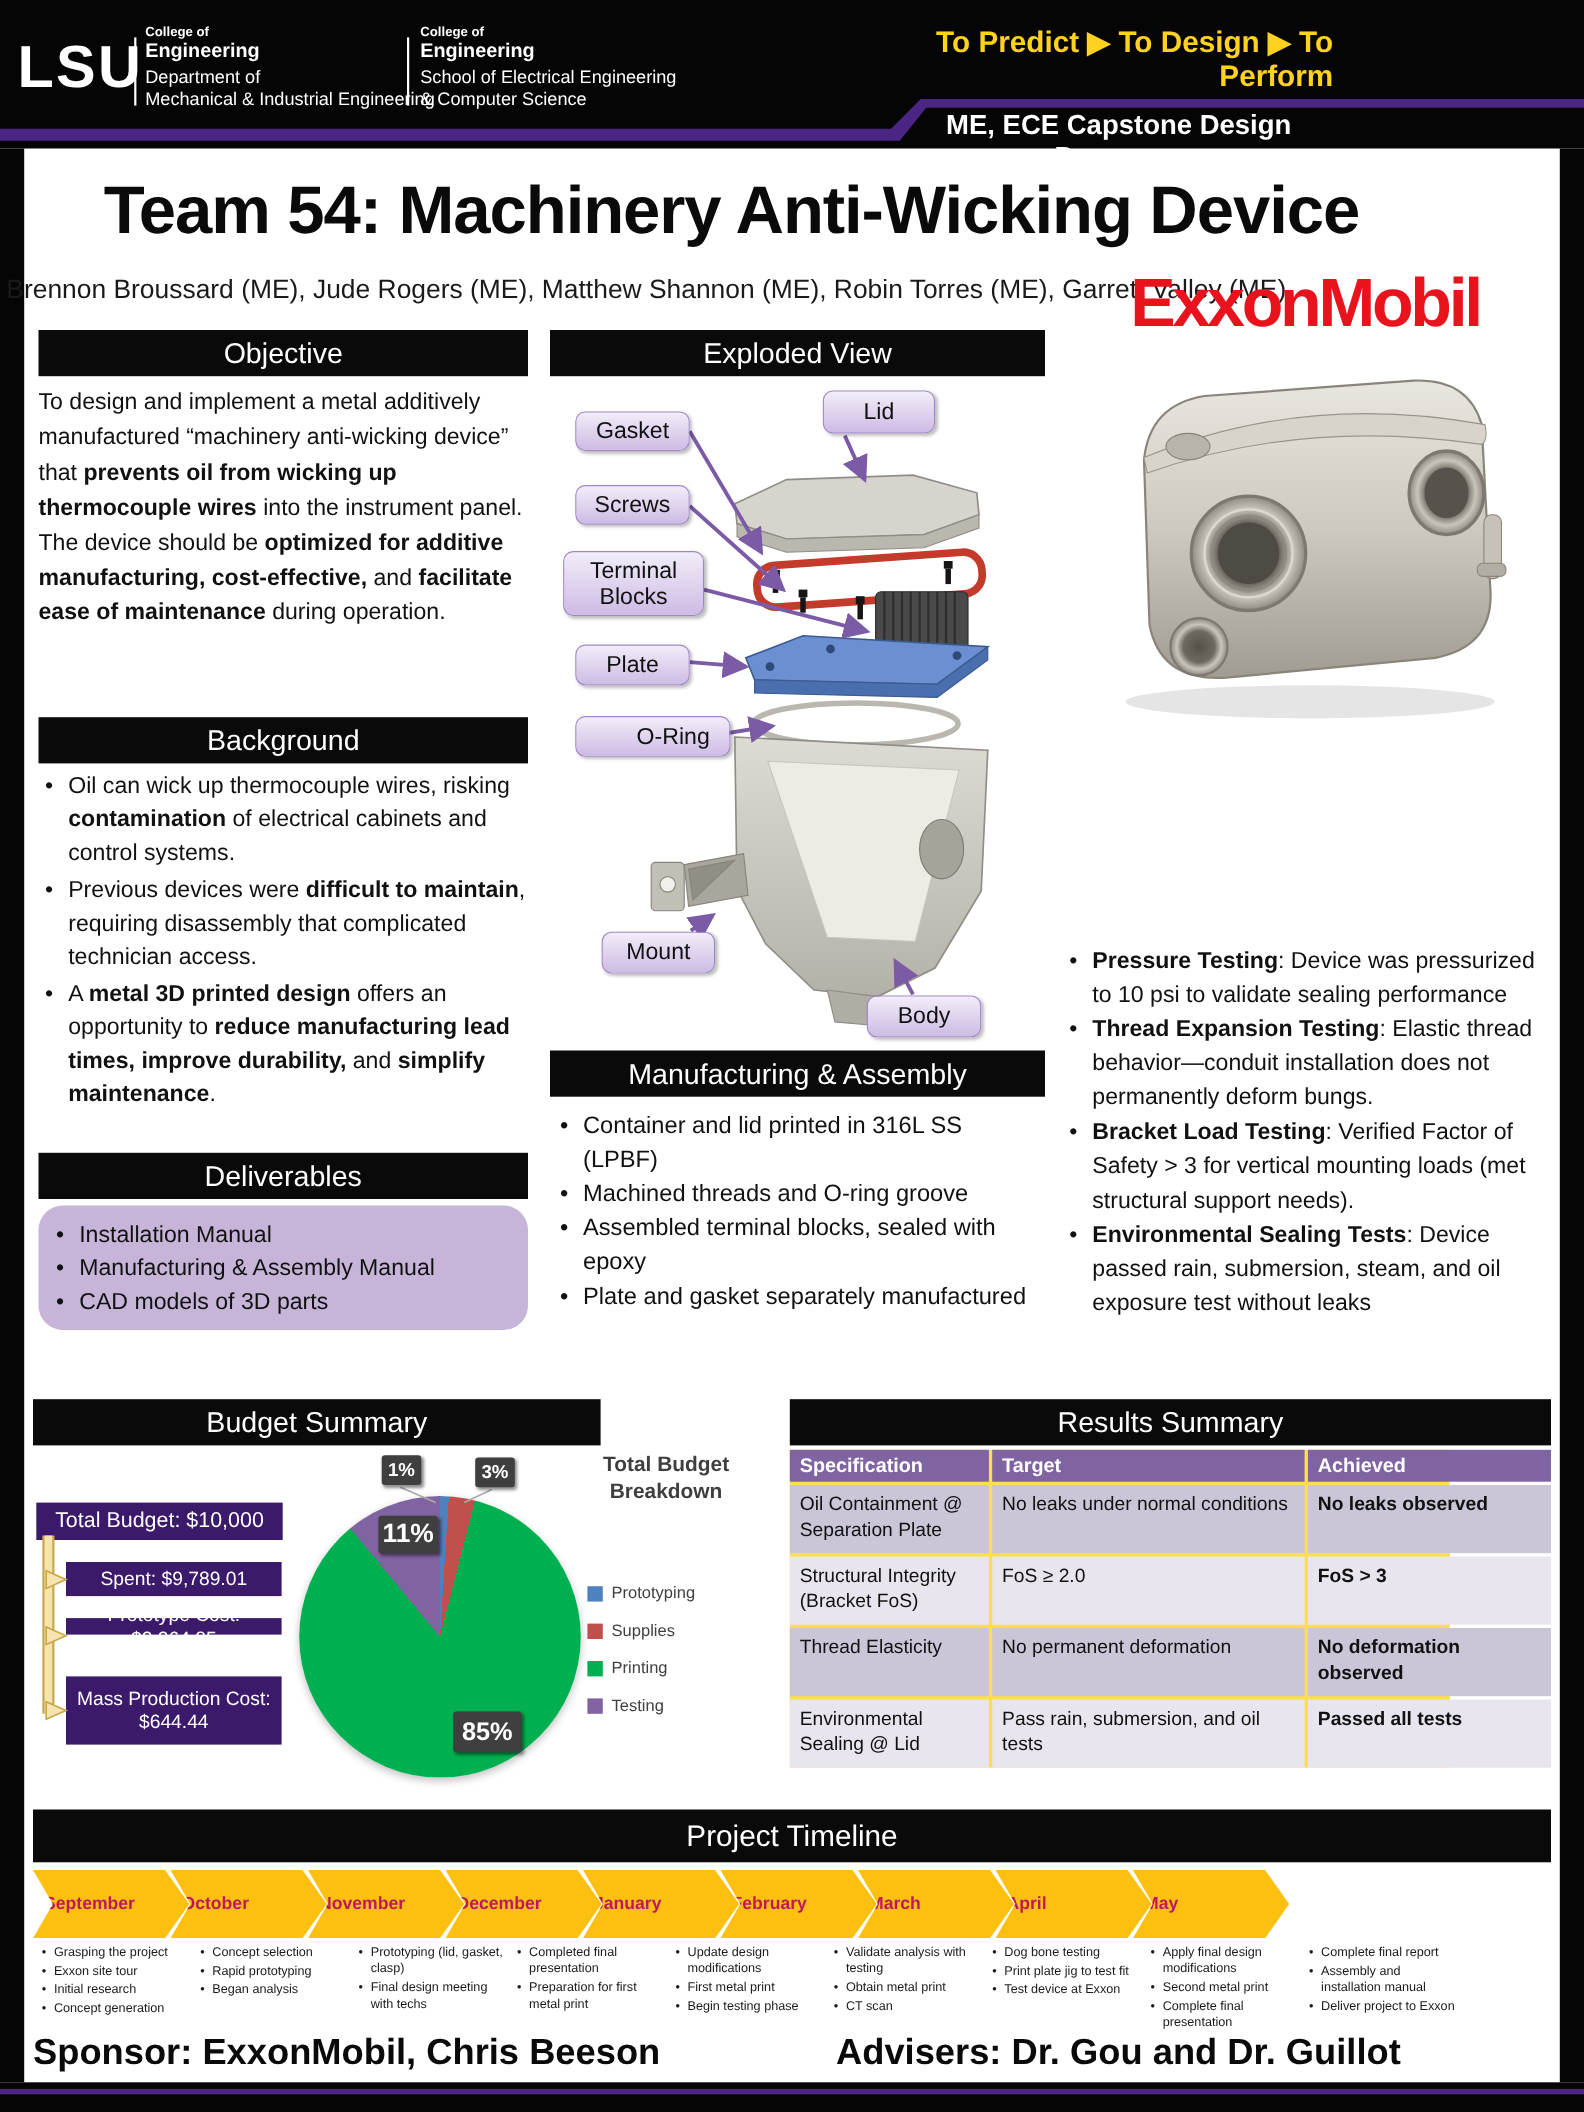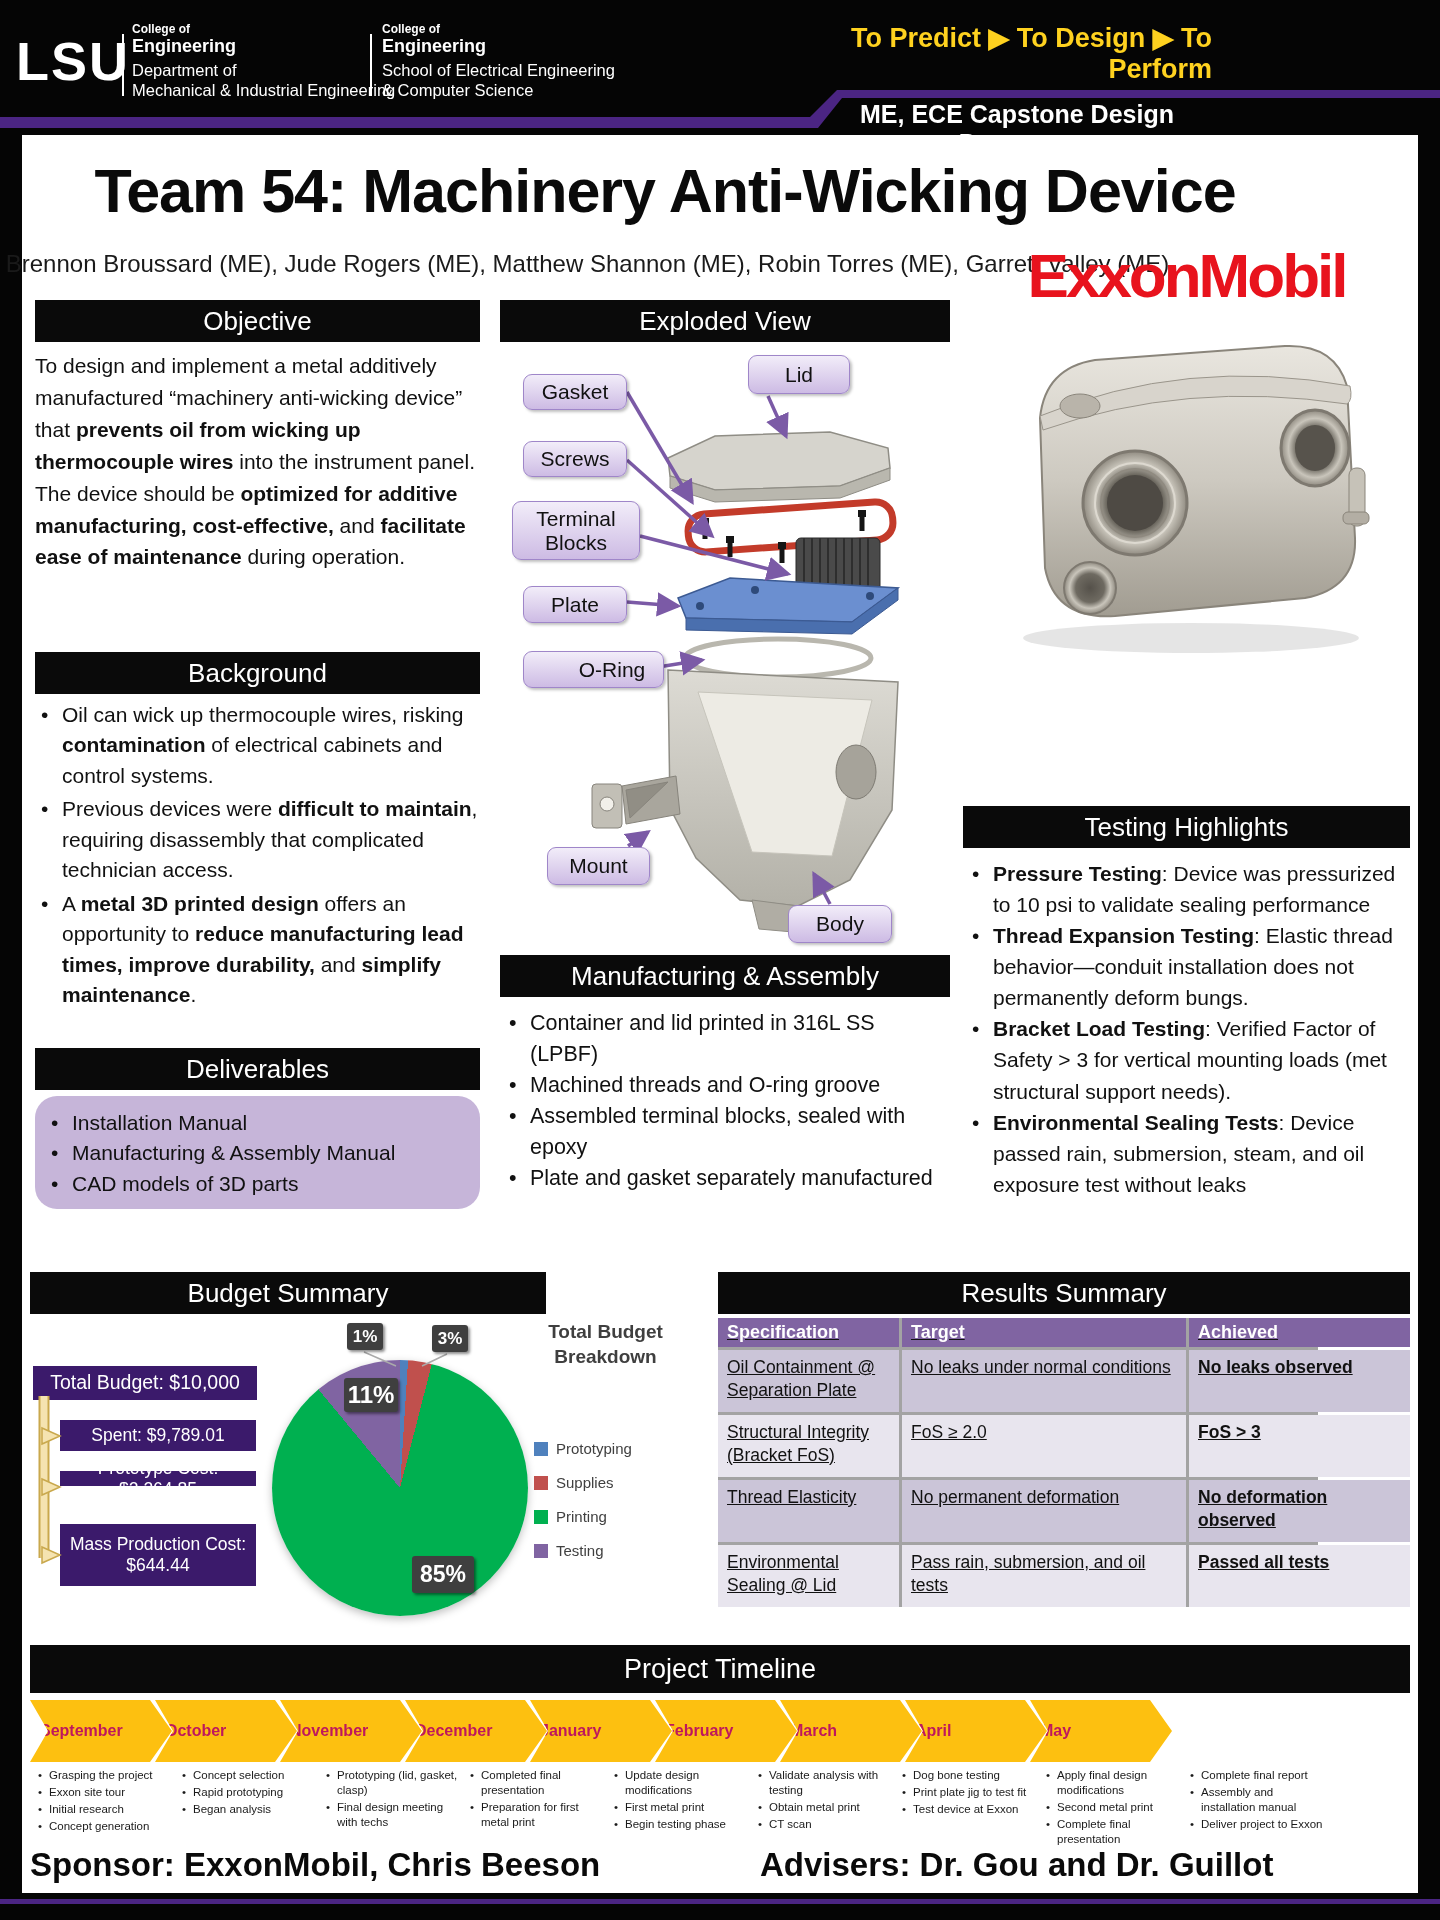--- a/index.html
+++ b/index.html
@@ -49,21 +49,21 @@
   .fbox{position:absolute;background:var(--budget-box-purple,#3b1a6b);color:#fff;display:flex;align-items:center;
         justify-content:center;text-align:center;line-height:1.2;}
   .pie{position:absolute;left:272px;top:1360px;width:256px;height:256px;border-radius:50%;box-shadow:0 3px 8px rgba(0,0,0,.25);}
   .plabel{position:absolute;background:#3f3f3f;color:#fff;font-weight:bold;display:flex;align-items:center;
           justify-content:center;border-radius:3px;box-shadow:2px 2px 3px rgba(0,0,0,.45);}
   .bd-title{left:523px;top:1320px;width:165px;text-align:center;font-size:19px;font-weight:bold;color:#3f3f3f;line-height:1.3;}
   .legend{left:534px;top:1440px;width:175px;}
   .lrow{display:flex;align-items:center;margin-bottom:17px;font-size:15px;color:#404040;}
   .sw{width:14px;height:14px;display:inline-block;margin-right:8px;flex:0 0 14px;}
   
-  .rtable{left:718px;top:1318px;width:600px;display:grid;grid-template-columns:181px 284px 221px;gap:3px;background:#a3a3a3;text-decoration:underline;}
+  .rtable{left:718px;top:1318px;width:600px;display:grid;grid-template-columns:181px 284px 221px;gap:3px;background:#fde047;}
   .th{background:var(--table-header-purple,#8064a2);color:#fff;font-weight:bold;font-size:18px;padding:4px 9px;}
   .td{font-size:17.5px;padding:6px 9px;line-height:1.3;min-height:50px;}
   .rowA{background:var(--table-row-dark,#cbc5d8);}
   .rowB{background:var(--table-row-light,#e8e5ee);}
   .bold{font-weight:bold;}
   
   .chev{position:absolute;top:0;height:62px;width:142px;background:var(--chevron-gold,#fdc010);
         clip-path:polygon(0 0,120px 0,100% 50%,120px 100%,0 100%,18px 50%);
         display:flex;align-items:center;justify-content:flex-start;font-weight:bold;font-size:16px;color:#be185d;padding-left:10px;box-sizing:border-box;}
   .tlcol{position:absolute;top:0;width:140px;font-size:11.5px;line-height:1.3;color:#1a1a1a;}
@@ -234,21 +234,20 @@
     <circle cx="150" cy="205" r="40" fill="none" stroke="#ddd9d0" stroke-width="2"></circle>
     <circle cx="150" cy="205" r="34" fill="none" stroke="#8f8a80" stroke-width="2"></circle>
     <circle cx="150" cy="205" r="28" fill="#4e4a44"></circle>
     <ellipse cx="330" cy="150" rx="34" ry="38" fill="url(#ph3)" stroke="#7e7970" stroke-width="3"></ellipse>
     <ellipse cx="330" cy="150" rx="20" ry="23" fill="#57534c"></ellipse>
     <circle cx="105" cy="290" r="26" fill="url(#ph3)" stroke="#7e7970" stroke-width="2"></circle>
     <rect x="364" y="170" width="16" height="58" rx="7" fill="#c6c2b8" stroke="#8a857b"></rect>
     <rect x="358" y="214" width="26" height="12" rx="5" fill="#b3aea4" stroke="#8a857b"></rect>
   </svg>
 
-  <div class="abs bar" style="left:963px;top:806px;width:447px;">Testing Highlights</div>
   <ul class="abs blist test-list" style="left:966px;top:858px;width:446px;">
       <li><b>Pressure Testing</b><span>: Device was pressurized to 10 psi to validate sealing performance</span></li>
       <li><b>Thread Expansion Testing</b><span>: Elastic thread behavior—conduit installation does not permanently deform bungs.</span></li>
       <li><b>Bracket Load Testing</b><span>: Verified Factor of Safety &gt; 3 for vertical mounting loads (met structural support needs).</span></li>
       <li><b>Environmental Sealing Tests</b><span>: Device passed rain, submersion, steam, and oil exposure test without leaks</span></li>
     </ul>
 
   <div class="abs bar" style="left:30px;top:1272px;width:516px;">Budget Summary</div>
 
   <div class="fbox" style="left:33px;top:1366px;width:224px;height:34px;font-size:19.5px;">Total Budget: $10,000</div>

